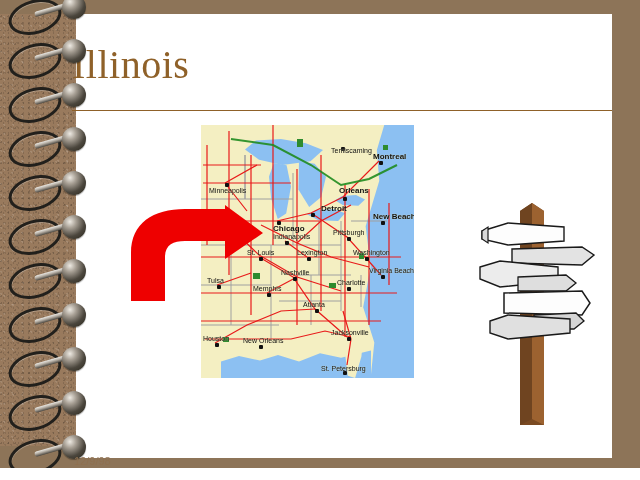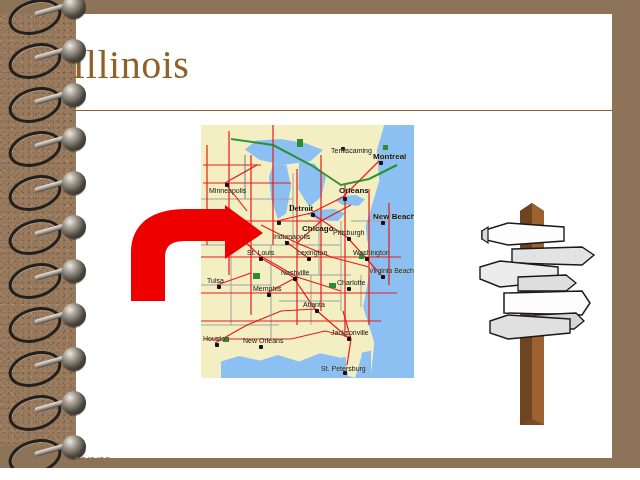--- a/index.html
+++ b/index.html
@@ -224,23 +224,23 @@
     <div class="green-patch" style="left:182px;top:20px;width:5px;height:5px;"></div>
     <div class="green-patch" style="left:52px;top:148px;width:7px;height:6px;"></div>
     <div class="green-patch" style="left:128px;top:158px;width:7px;height:5px;"></div>
     <div class="green-patch" style="left:158px;top:128px;width:5px;height:6px;"></div>
     <div class="green-patch" style="left:22px;top:212px;width:6px;height:5px;"></div>
 
     <div id="map-cities">
         <div class="city-dot" style="left: 24px; top: 58px;"></div>
         <div class="city-label" style="left: 8px; top: 62px;">Minneapolis</div>
         <div class="city-dot" style="left: 76px; top: 96px;"></div>
-        <div class="city-label big" style="left: 60px; top: 100px; padding-left: 41px;">Chicago</div>
+        <div class="city-label big" style="left: 72px; top: 100px;">Chicago</div>
         <div class="city-dot" style="left: 110px; top: 88px;"></div>
-        <div class="city-label big" style="left: 88px; top: 80px; font-family: Liberation Serif, serif;">Detroit</div>
+        <div class="city-label big" style="left: 120px; top: 80px;">Detroit</div>
         <div class="city-dot" style="left: 142px; top: 72px;"></div>
         <div class="city-label big" style="left: 138px; top: 62px;">Orleans</div>
         <div class="city-dot" style="left: 178px; top: 36px;"></div>
         <div class="city-label big" style="left: 172px; top: 28px;">Montreal</div>
         <div class="city-dot" style="left: 140px; top: 22px;"></div>
         <div class="city-label" style="left: 130px; top: 22px;">Temiscaming</div>
         <div class="city-dot" style="left: 180px; top: 96px;"></div>
         <div class="city-label big" style="left: 172px; top: 88px;">New Beach</div>
         <div class="city-dot" style="left: 146px; top: 112px;"></div>
         <div class="city-label" style="left: 132px; top: 104px;">Pittsburgh</div>

